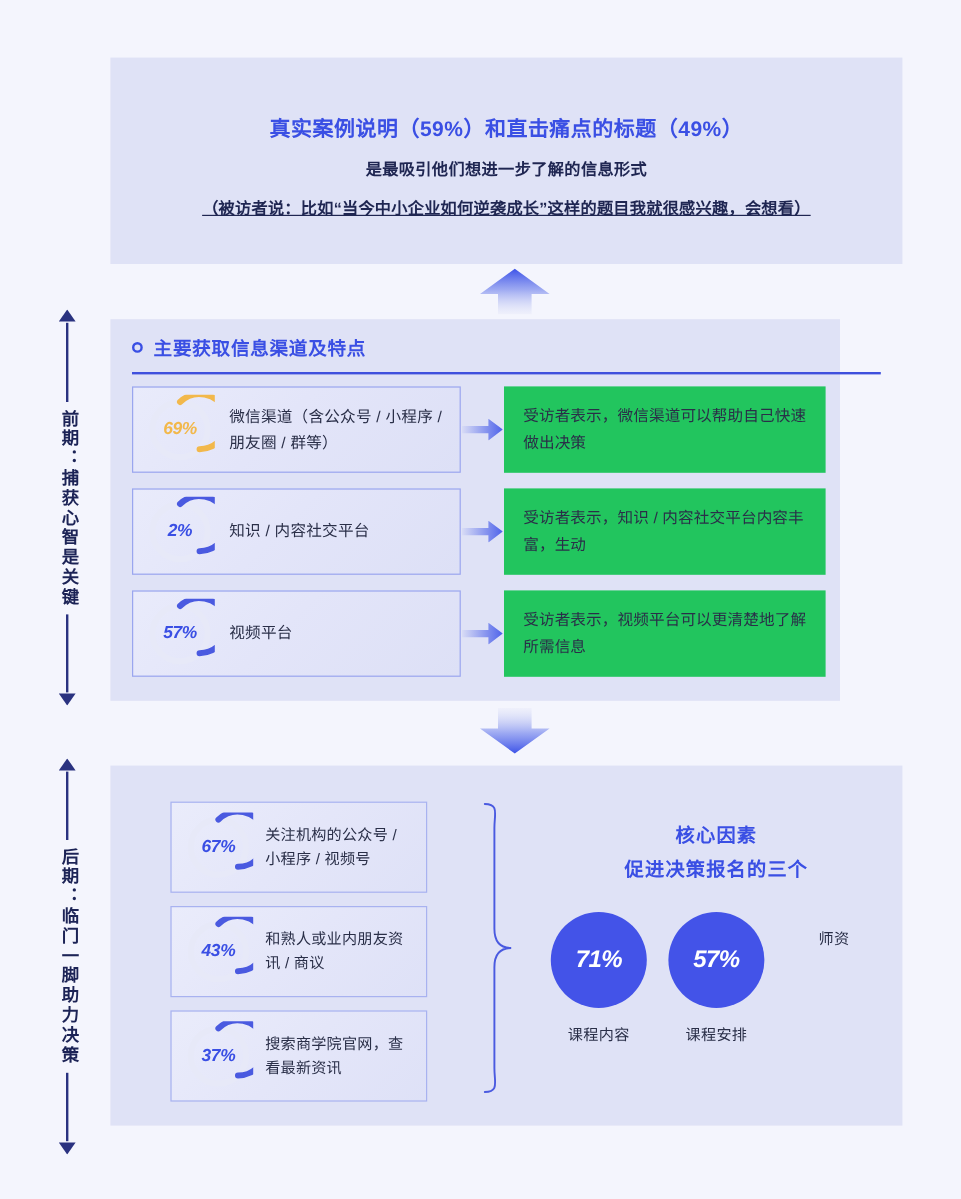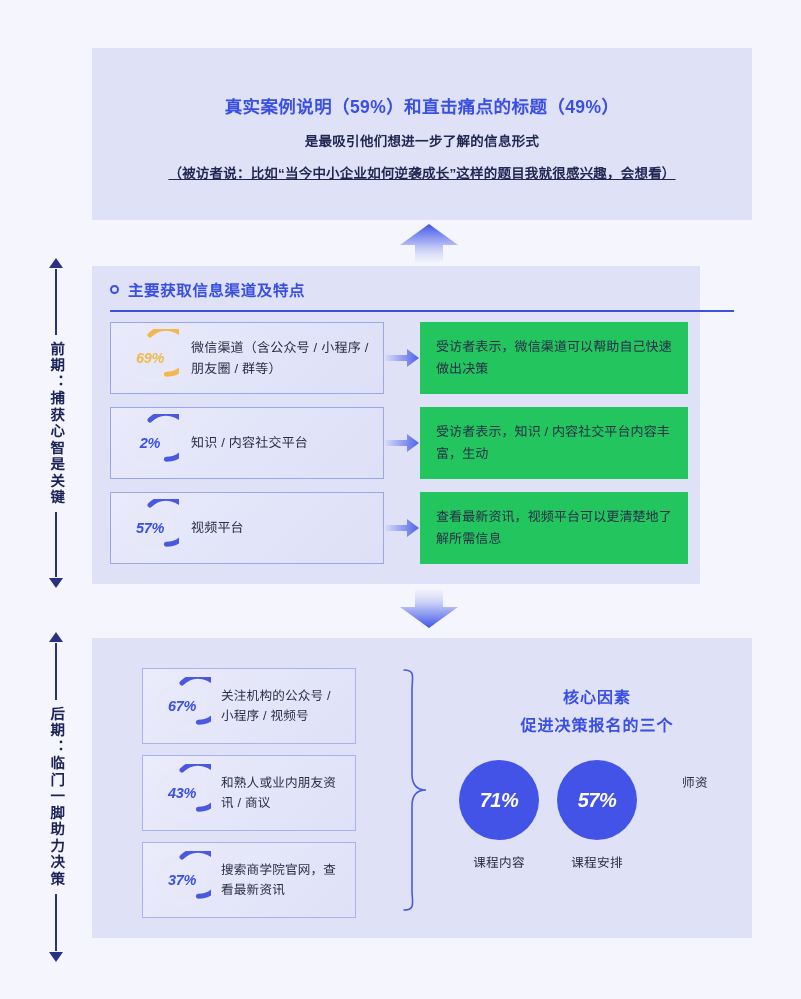--- a/index.html
+++ b/index.html
@@ -381,21 +381,21 @@
             <defs>
               <linearGradient id="gR3" x1="0" y1="0" x2="1" y2="0">
                 <stop offset="0%" stop-color="#4f63ea" stop-opacity="0.05"></stop>
                 <stop offset="100%" stop-color="#4f63ea"></stop>
               </linearGradient>
             </defs>
             <path d="M0 6 L22 6 L22 0 L34 9 L22 18 L22 12 L0 12 Z" fill="url(#gR3)"></path>
           </svg>
         </div>
 
-        <div class="quote">查看最新资讯，视频平台可以更清楚地了解所需信息</div>
+        <div class="quote">受访者表示，视频平台可以更清楚地了解所需信息</div>
       </div>
 
     </div>
   </div>
 
   <div class="big-arrow" id="arrow-down">
     <svg width="62" height="40" viewBox="0 0 62 40">
       <defs>
         <linearGradient id="gDn" x1="0" y1="0" x2="0" y2="1">
           <stop offset="0%" stop-color="#dfe2f6" stop-opacity="0.25"></stop>

